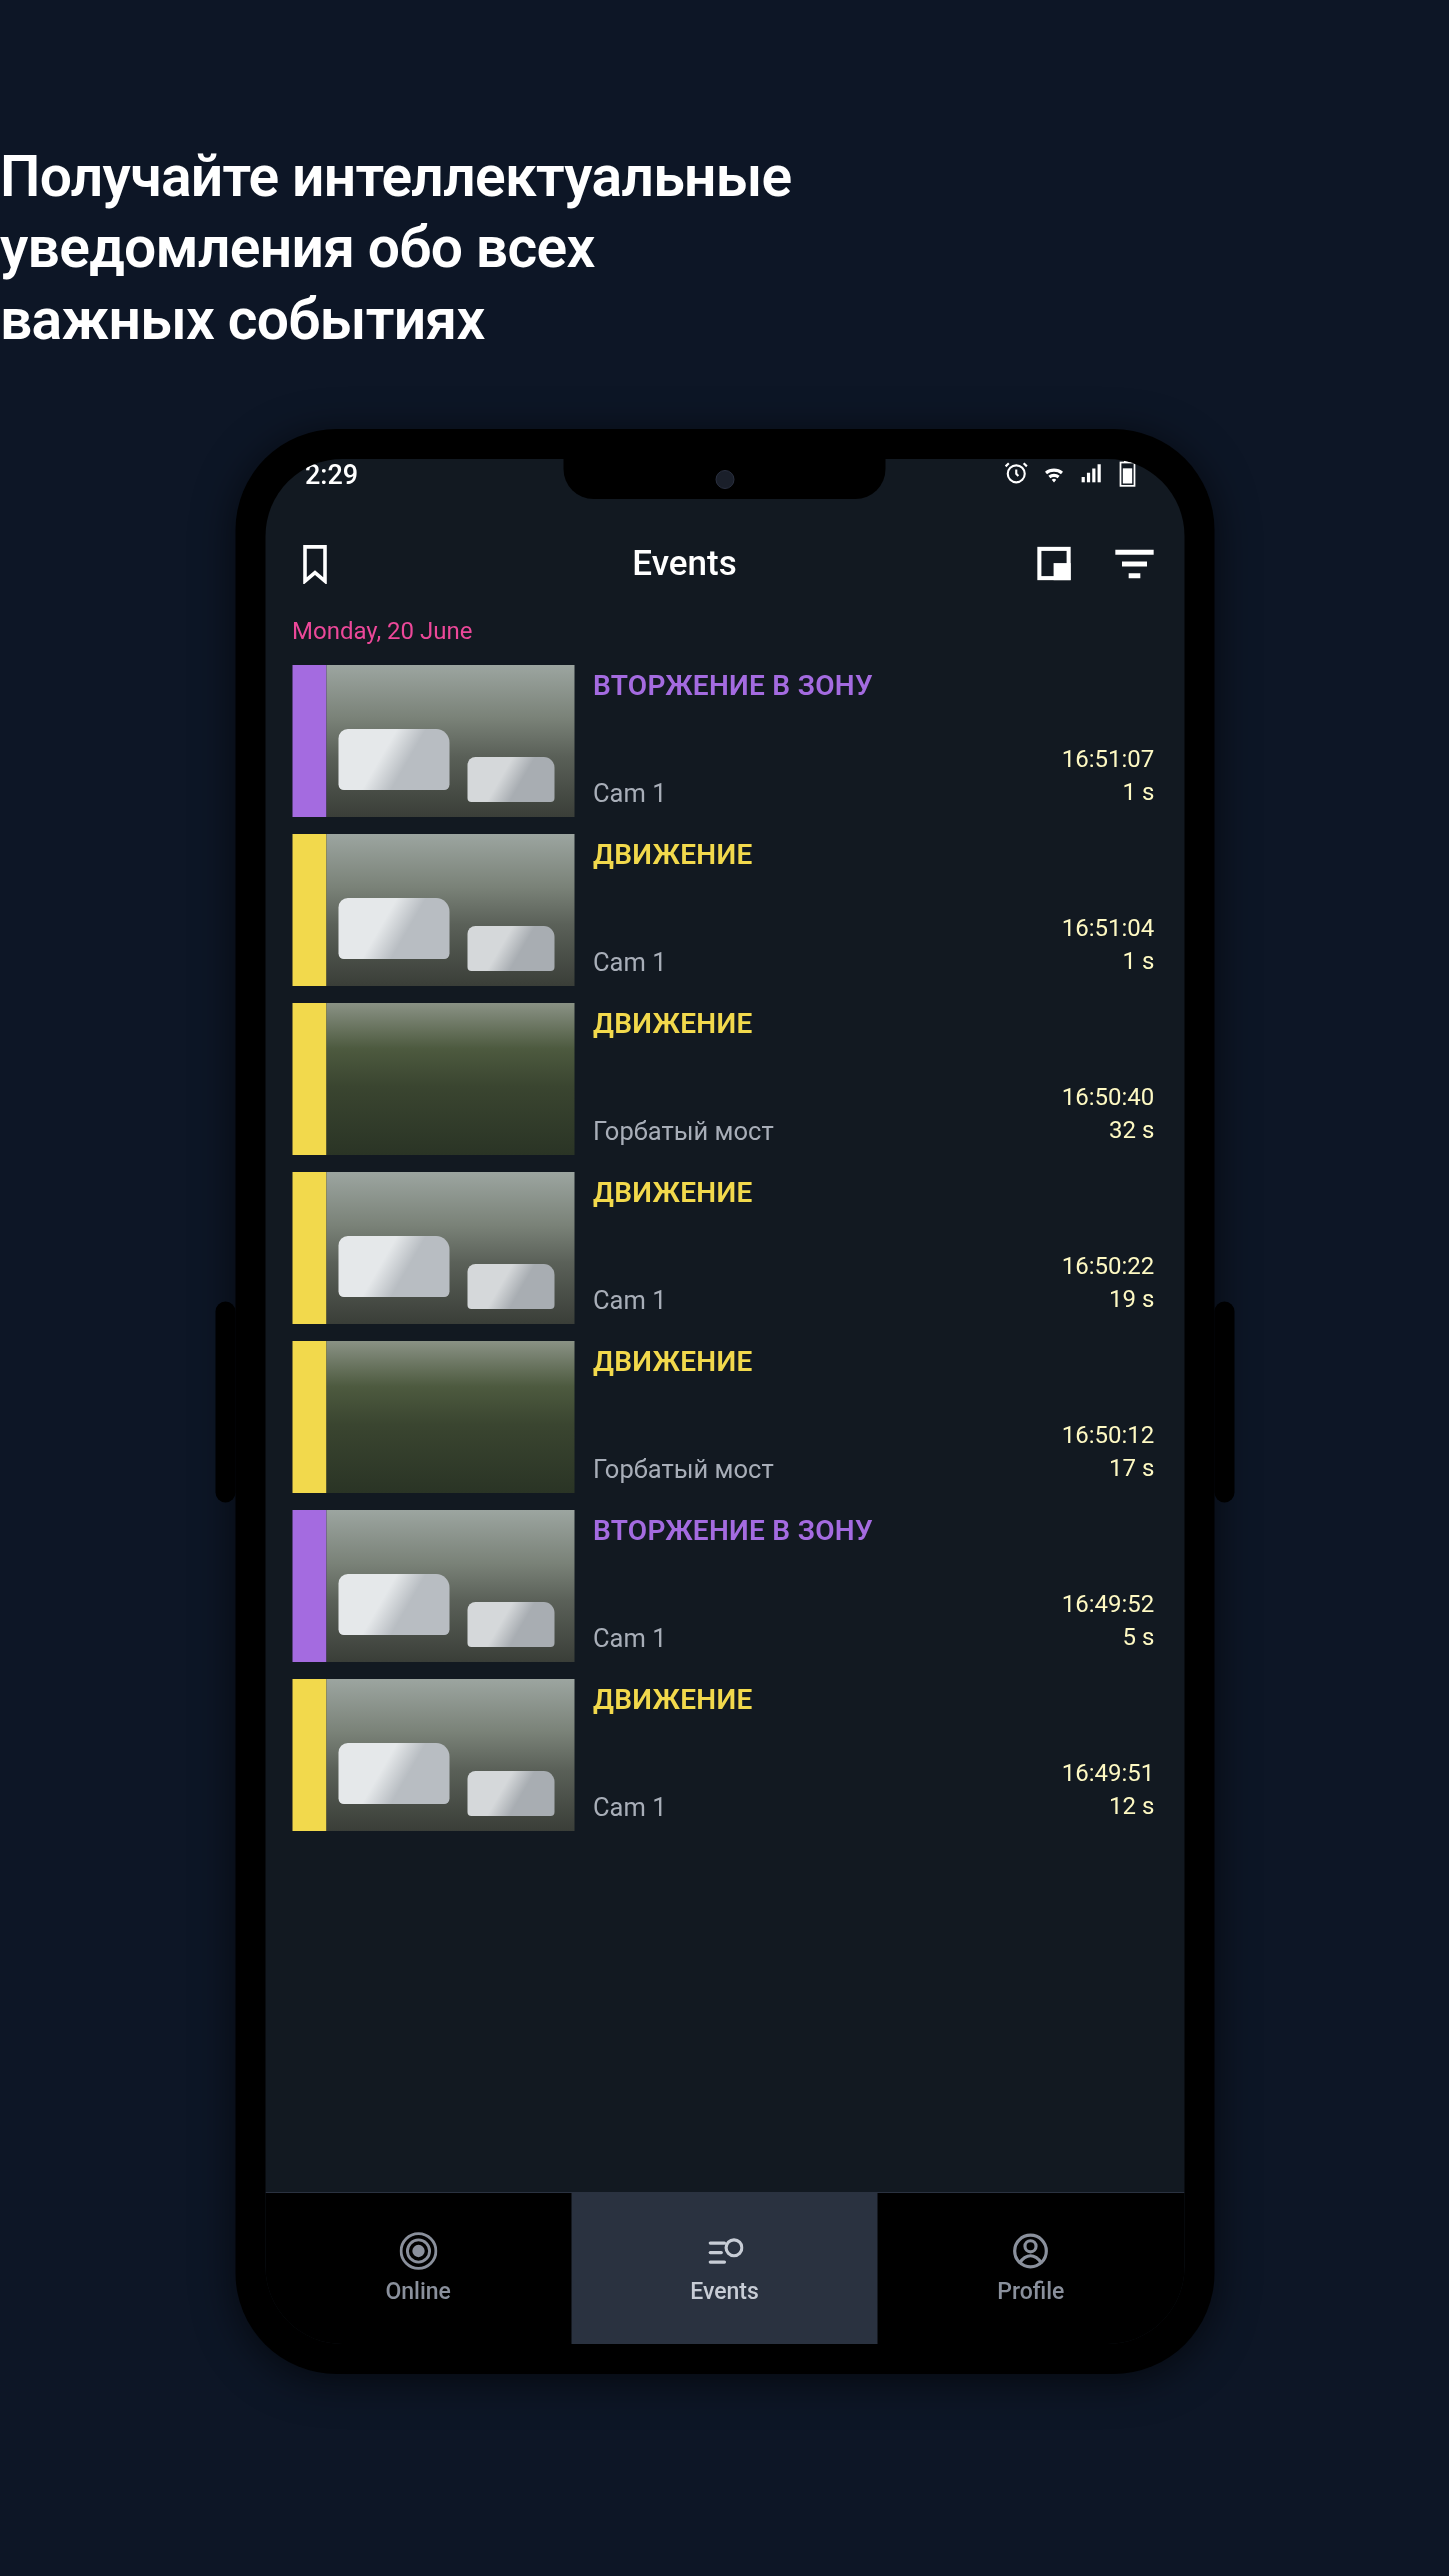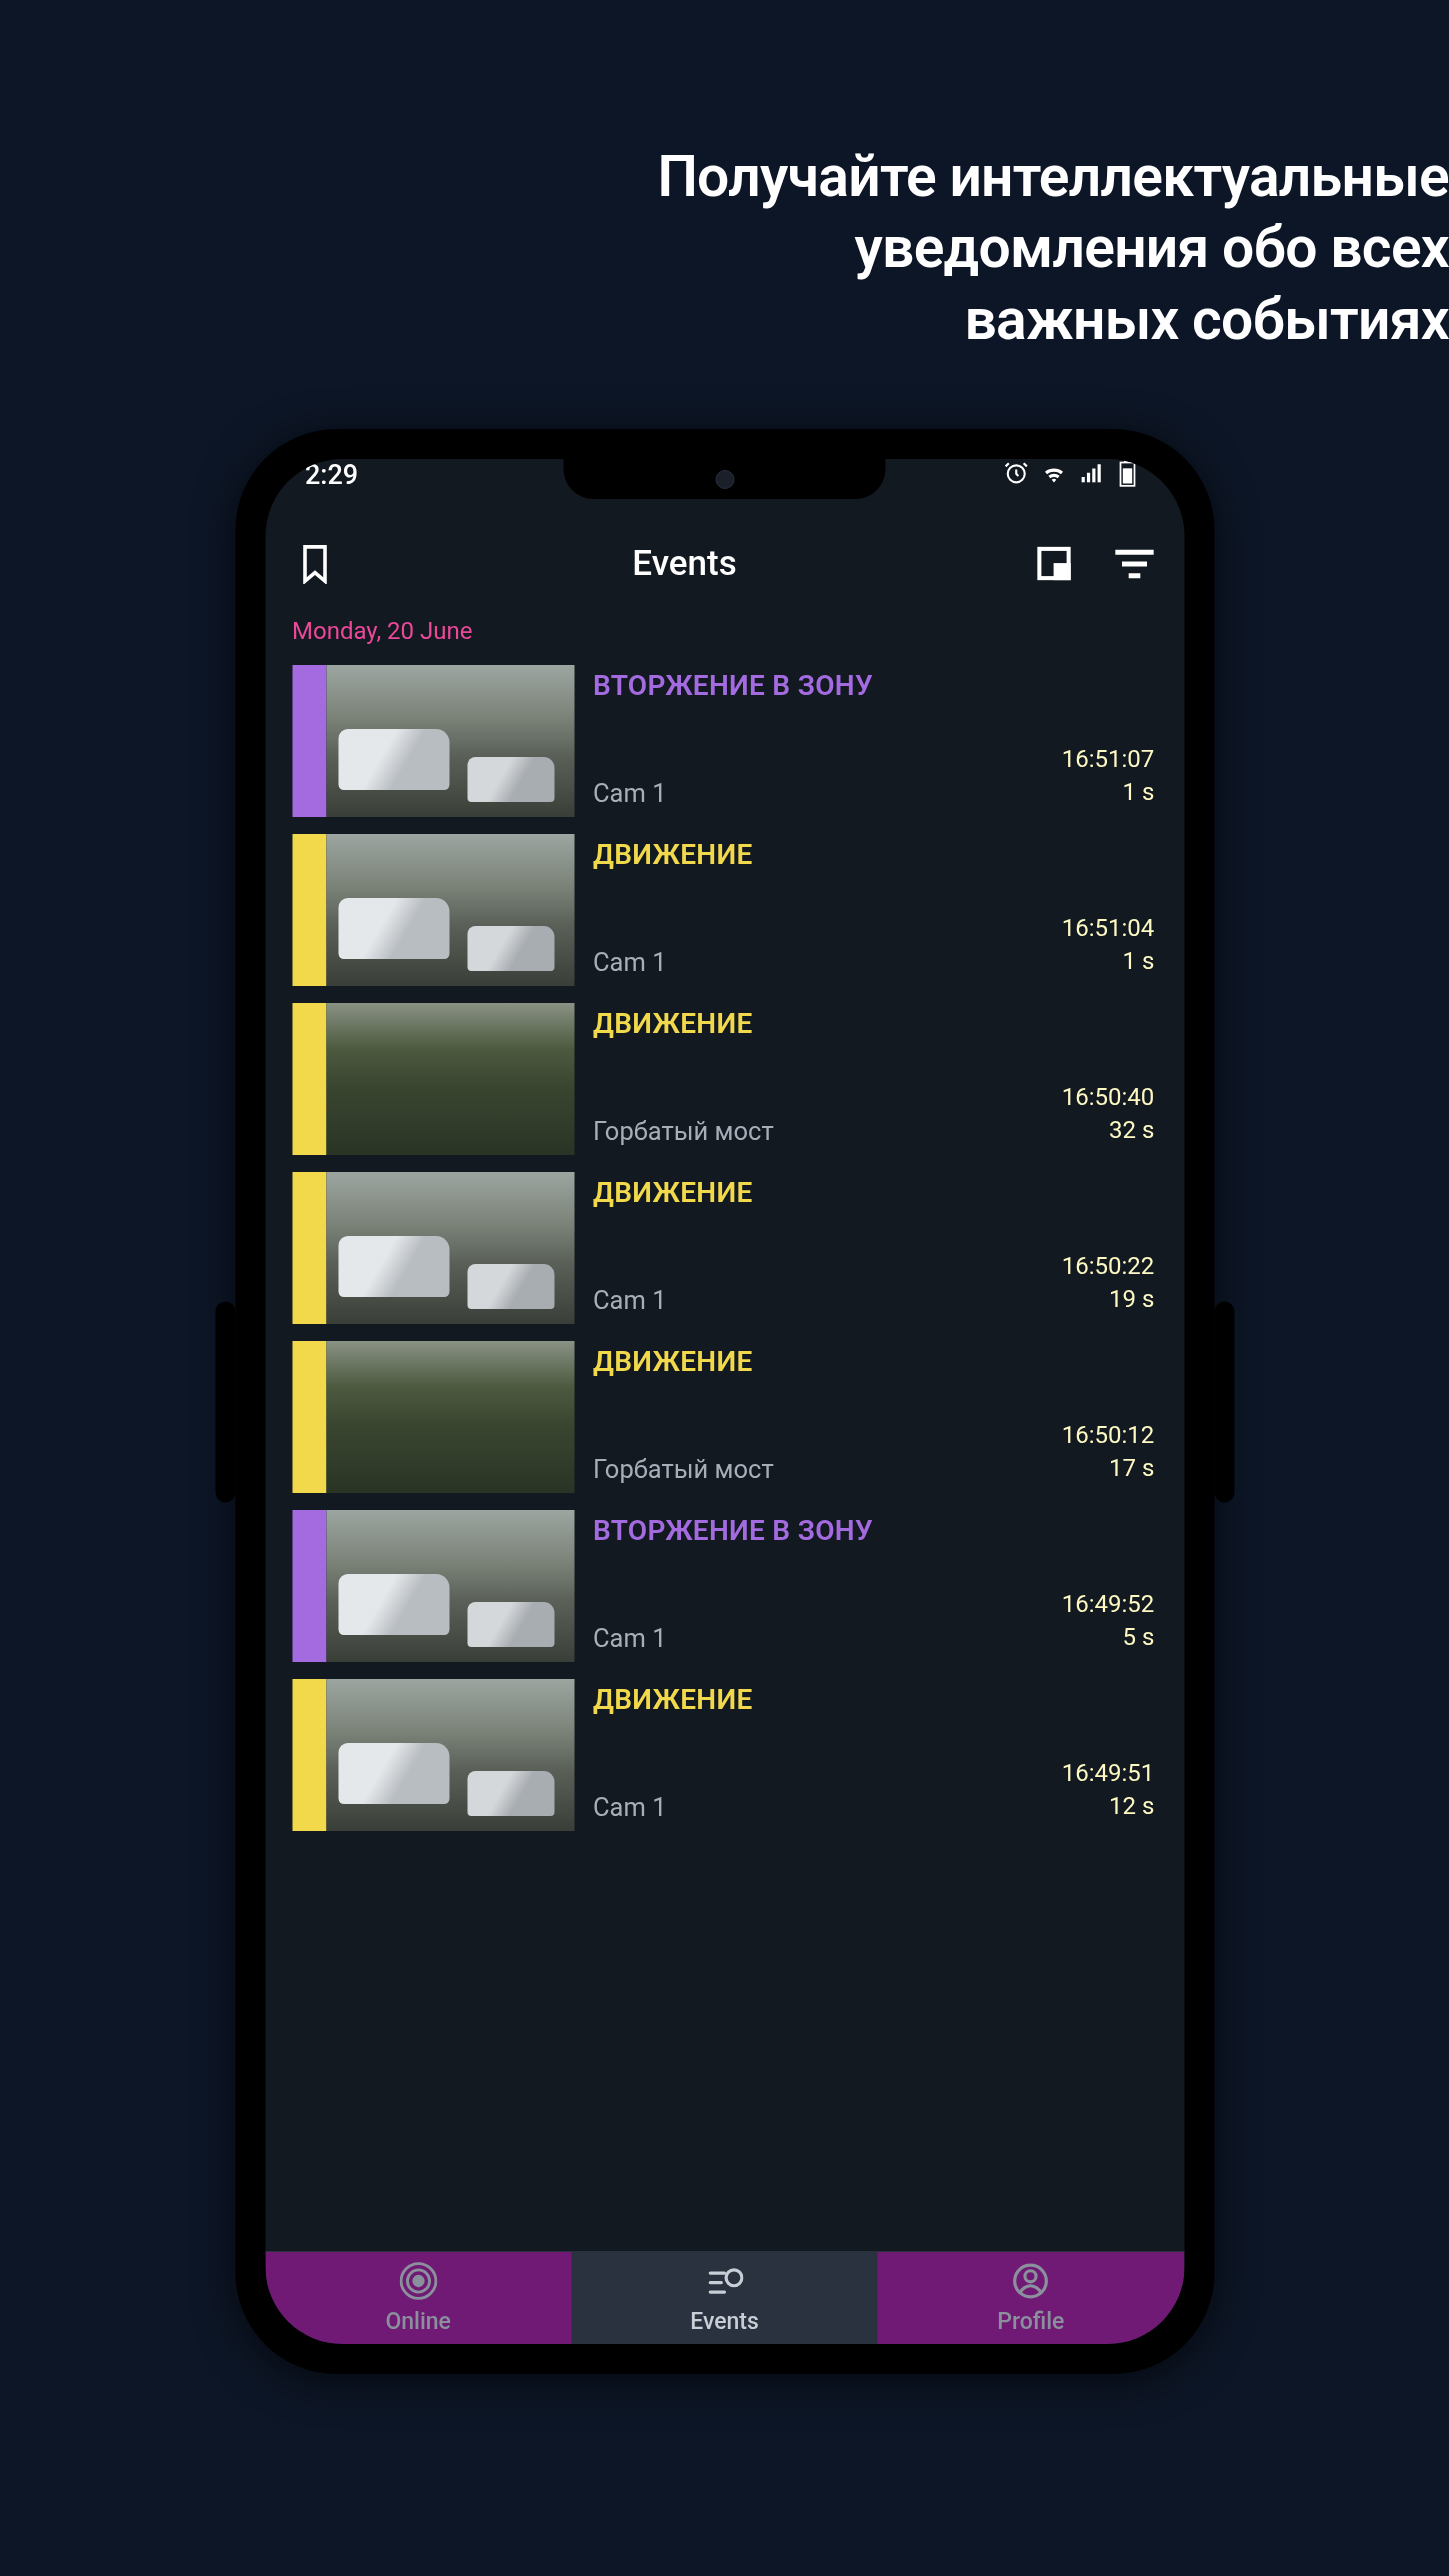--- a/index.html
+++ b/index.html
@@ -1,18 +1,18 @@
 <!DOCTYPE html>
 <html style="font-size:10.7px"><head>
 <meta charset="utf-8">
 <style>
   * { margin:0; padding:0; box-sizing:border-box; font-family:-apple-system,BlinkMacSystemFont,"Segoe UI",Roboto,Arial,sans-serif; }
   html,body { width:1449px; height:2576px; background:#0d1626; overflow:hidden; }
   .page { width:100%; height:100%; position:relative; }
-  .headline { color:#fff; text-align:right; font-size:57px; font-weight:600; line-height:1.25; padding-top:141px; letter-spacing:-0.7px; }
+  .headline { color:#fff; text-align:left; font-size:57px; font-weight:600; line-height:1.25; padding-top:141px; letter-spacing:-0.7px; }
   .phone-wrap { position:absolute; left:50%; top:429px; transform:translateX(-50%); width:979px; height:1945px; }
   .phone-frame { width:100%; height:100%; background:#000; border-radius:101px; position:relative; box-shadow:0 6.7px 40px rgba(0,0,0,.6); }
   .ear-left,.ear-right { position:absolute; width:20px; height:201px; background:#000; top:50%; transform:translateY(-50%); border-radius:10px; }
   .ear-left { left:-20px; } .ear-right { right:-20px; }
   .screen { position:absolute; inset:30px; background:#121921; border-radius:77px; overflow:hidden; display:flex; flex-direction:column; }
   .notch { position:absolute; top:0; left:50%; transform:translateX(-50%); width:322px; height:40px; background:#000; border-radius:0 0 30px 30px; z-index:20; display:flex; align-items:center; justify-content:center; }
   .camera-dot { width:19px; height:19px; border-radius:50%; background:#1a1f2a; border:1.3px solid #2a3040; }
   .status-bar { height:64px; display:flex; align-items:flex-start; justify-content:space-between; padding:0 47px 0 40px; color:#fff; font-size:27px; font-weight:500; position:relative; z-index:10; }
   .status-right { display:flex; align-items:center; gap:12px; }
   .alarm-icon,.wifi-icon,.signal-icon,.battery-icon { display:inline-flex; }
@@ -30,21 +30,21 @@
   .thumb-park { background:linear-gradient(180deg,#8a9285 0%,#4d5a3f 30%,#3a4530 55%,#2a3425 100%); }
   .thumb-street::after { content:""; position:absolute; left:5%; bottom:18%; width:45%; height:40%; background:linear-gradient(120deg,#e5e8ea 40%,#b8bdc2 60%); border-radius:9.4px 13.4px 5.4px 5.4px; }
   .thumb-street.car2::before { content:""; position:absolute; right:8%; bottom:10%; width:35%; height:30%; background:linear-gradient(120deg,#d5d8da 40%,#a8adb2 60%); border-radius:8px 10.7px 4px 4px; }
   .event-info { flex:1; display:flex; flex-direction:column; justify-content:space-between; padding:4px 2.7px 9.4px 0; }
   .event-type { font-size:28px; font-weight:600; letter-spacing:0.3px; }
   .type-intrusion { color:#a46be0; }
   .type-motion { color:#f2d94c; }
   .event-bottom { display:flex; justify-content:space-between; align-items:flex-end; }
   .camera-name { color:#a8aeb8; font-size:25.5px; }
   .time-col { text-align:right; color:#fef9c3; font-size:24px; line-height:1.35; }
-  .tab-bar { height:93px; background:#701a75; display:flex; border-top:0.7px solid #2a3240; }
+  .tab-bar { height:152px; background:#000000; display:flex; border-top:0.7px solid #2a3240; }
   .tab { flex:1; display:flex; flex-direction:column; align-items:center; justify-content:center; gap:8px; color:#8a909c; cursor:pointer; }
   .tab.active { background:#2a3240; color:#c8cdd6; }
   .tab-label { font-size:23px; font-weight:500; }
   .tab-icon { height:38px; display:flex; align-items:center; }
   .bar-purple { background:#a46be0; }
   .bar-yellow { background:#f2d94c; }
 </style>
 </head>
 <body>
 

